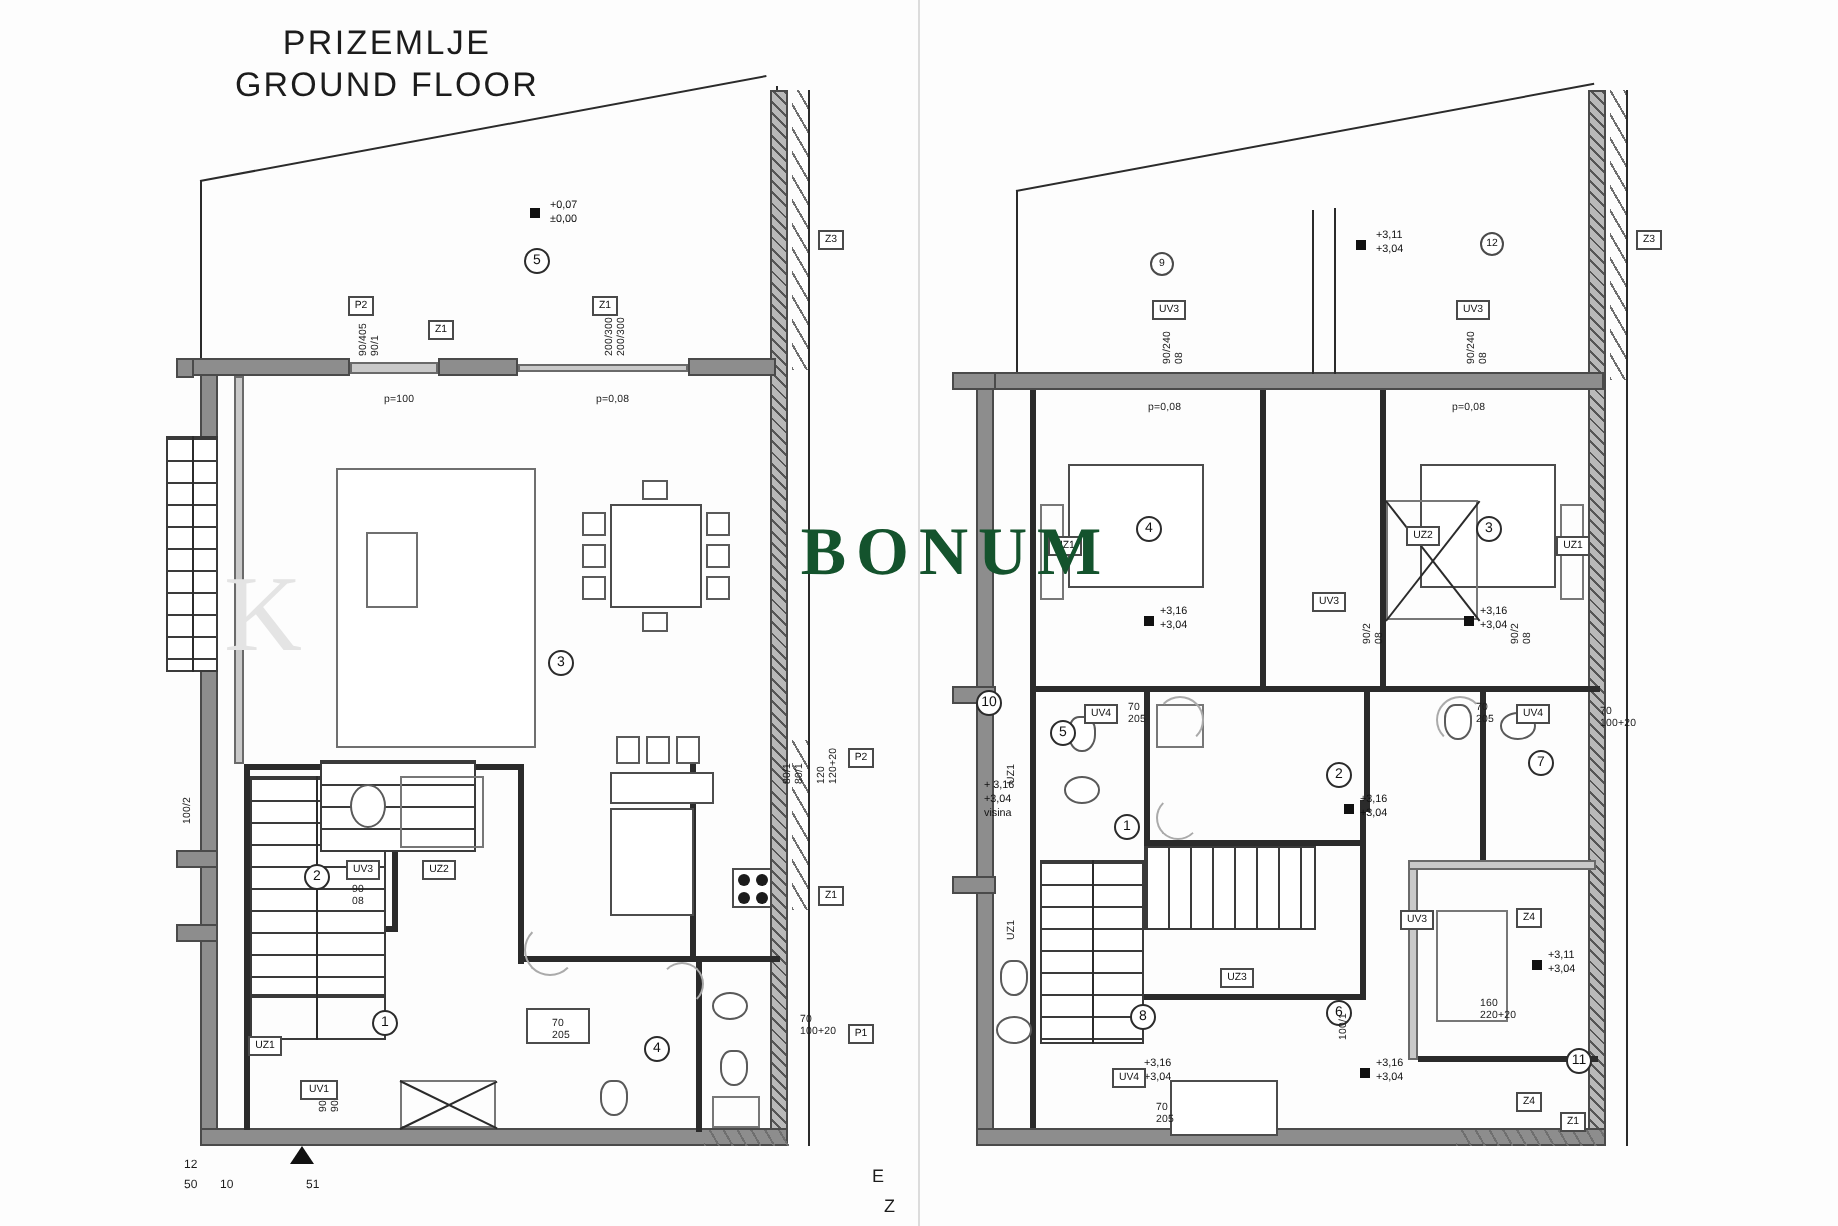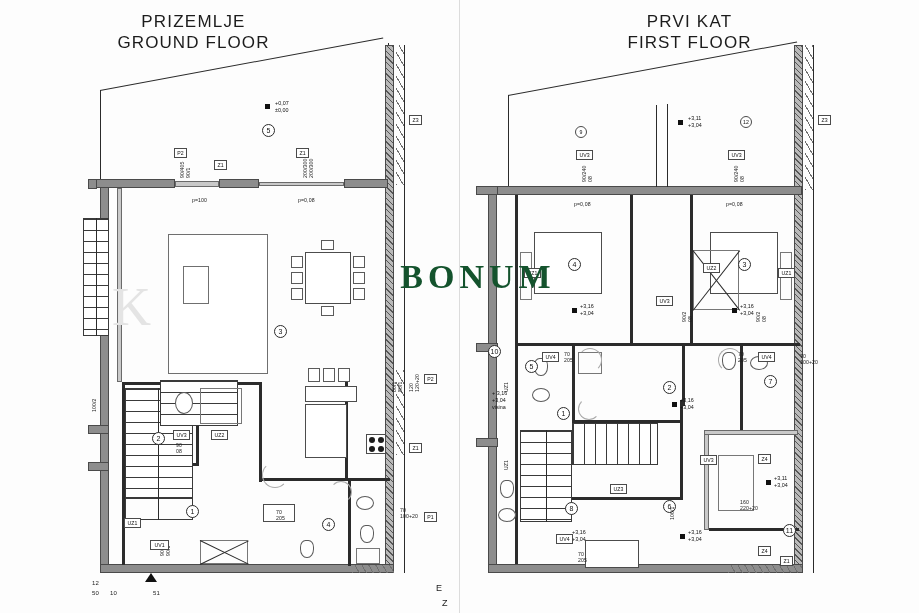--- a/index.html
+++ b/index.html
@@ -393,24 +393,20 @@
     <div class="tag" style="left:92px;top:580px;font-size:6px;">12</div>
     <div class="tag" style="left:92px;top:590px;font-size:6px;">50</div>
     <div class="tag" style="left:110px;top:590px;font-size:6px;">10</div>
     <div class="tag" style="left:153px;top:590px;font-size:6px;">51</div>
     <div class="tag" style="left:436px;top:583px;font-size:9px;">E</div>
 
   </div>
 
   <div class="panel right">
 
-    <div class="title-block right-title">
-      <div class="title-line1">PRVI KAT</div>
-      <div class="title-line2">FIRST FLOOR</div>
-    </div>
 
     <div class="thinline" style="left:48px;top:95px;width:294px;height:1px;transform:rotate(-10.5deg);transform-origin:left center;"></div>
     <div class="thinline" style="left:48px;top:95px;width:1px;height:96px;"></div>
 
     <div class="wall hatched" style="left:334px;top:45px;width:9px;height:528px;"></div>
     <div class="wall" style="left:28px;top:188px;width:9px;height:385px;"></div>
     <div class="wall" style="left:28px;top:564px;width:315px;height:9px;"></div>
     <div class="wall" style="left:28px;top:186px;width:314px;height:9px;"></div>
 
     <div class="hatch-strip" style="left:345px;top:45px;width:8px;height:145px;"></div>

